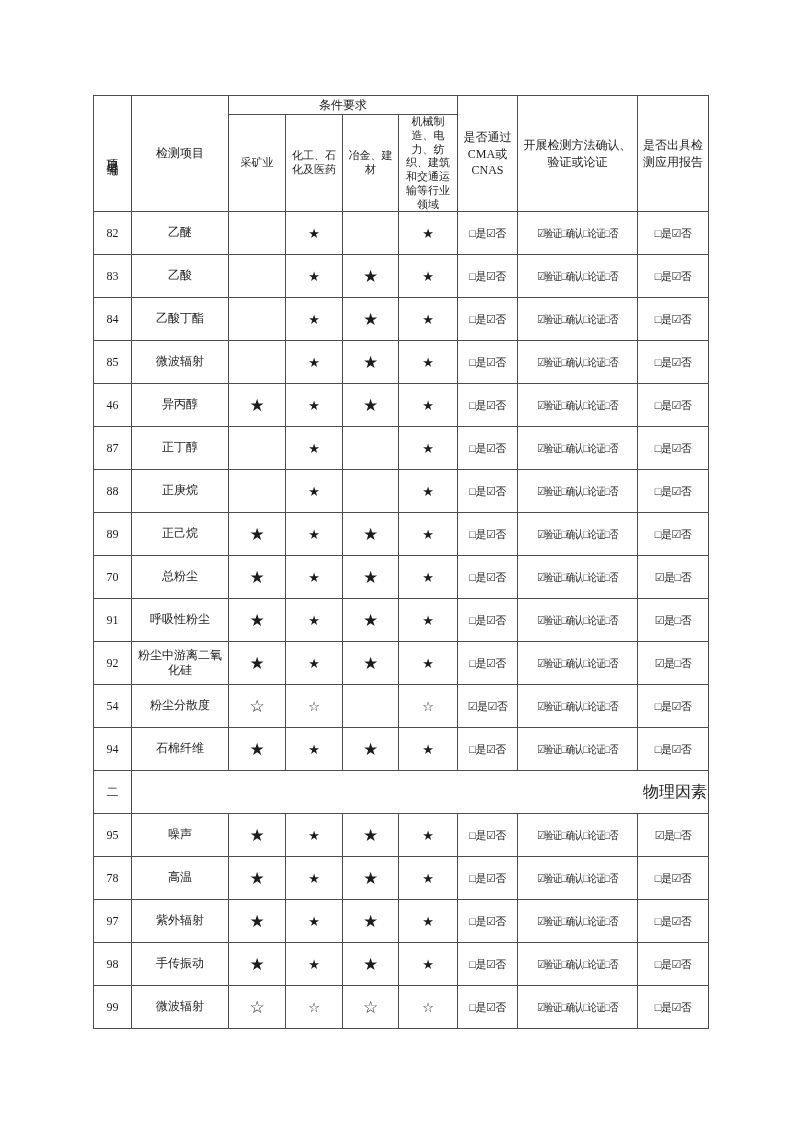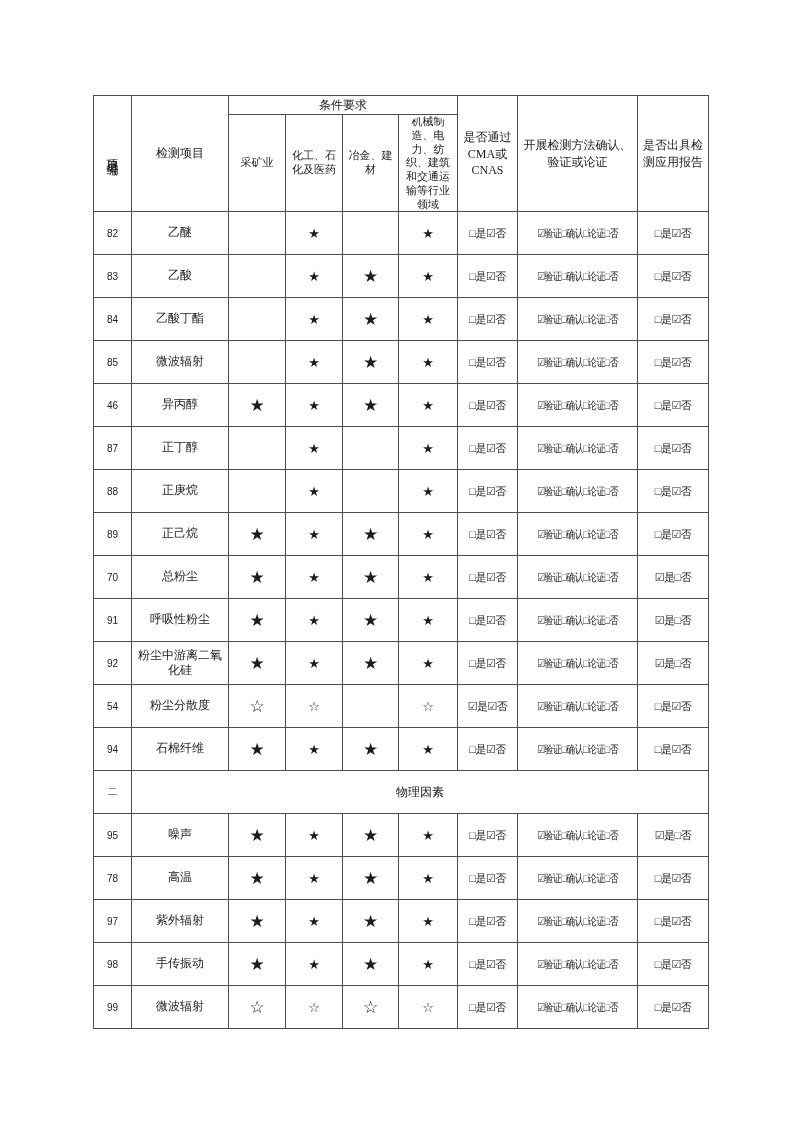--- a/index.html
+++ b/index.html
@@ -40,41 +40,41 @@
   thead tr.hrow2 th { height: 50px; font-size: 11px; line-height: 1.25; }
   th.th-rowspan { font-size: 12px; line-height: 1.3; }
   th.th-vertical { }
   .vtext {
     writing-mode: vertical-rl;
     text-orientation: upright;
     letter-spacing: 2px;
     font-size: 12px;
     line-height: 1;
   }
-  th.th-machinery { font-size: 9px; line-height: 1.35; padding: 0 2px; border-radius: 27px; }
+  th.th-machinery { font-size: 9px; line-height: 1.35; padding: 0 2px; }
   th.th-cma { font-size: 10.5px; }
   th.th-method { font-size: 11px; }
   th.th-report { font-size: 11px; }
   tbody td { height: 42px; font-size: 12px; }
-  td.c-no { font-size: 10px; font-family: Liberation Sans, sans-serif; }
+  td.c-no { font-size: 12px; font-family: Liberation Serif, serif; }
   td.c-item { line-height: 1.3; padding: 0 3px; }
   td.c-star { font-family: "DejaVu Sans", sans-serif; }
   td.c-star.ind0, td.c-star.ind2 { font-size: 17px; }
   td.c-star.ind1, td.c-star.ind3 { font-size: 13px; }
   td.c-cb { font-size: 11px; letter-spacing: -0.5px; white-space: nowrap; }
   td.c-method { letter-spacing: 0; text-decoration: underline; }
   .squeeze {
     display: inline-block;
     white-space: nowrap;
     font-size: 11px;
     letter-spacing: -0.5px;
     transform: scaleX(0.8);
     transform-origin: center center;
   }
-  td.c-section { font-size: 12px; }
+  td.c-section { font-size: 16px; text-align: right; }
 </style>
 </head>
 <body>
 
 <div class="page">
   <table class="doc-table">
     <colgroup>
       <col style="width:38px">
       <col style="width:97px">
       <col style="width:57px">

